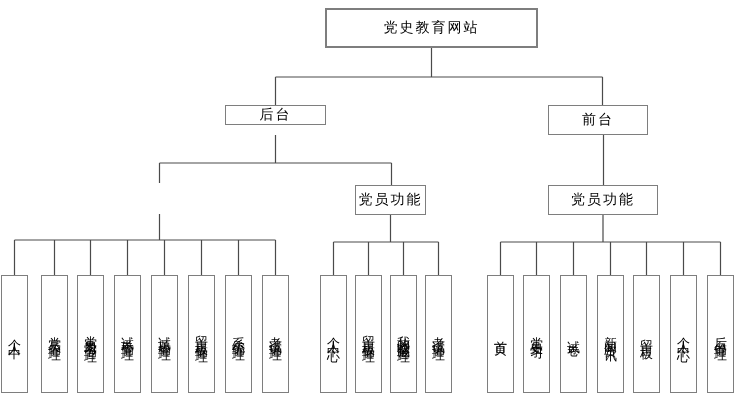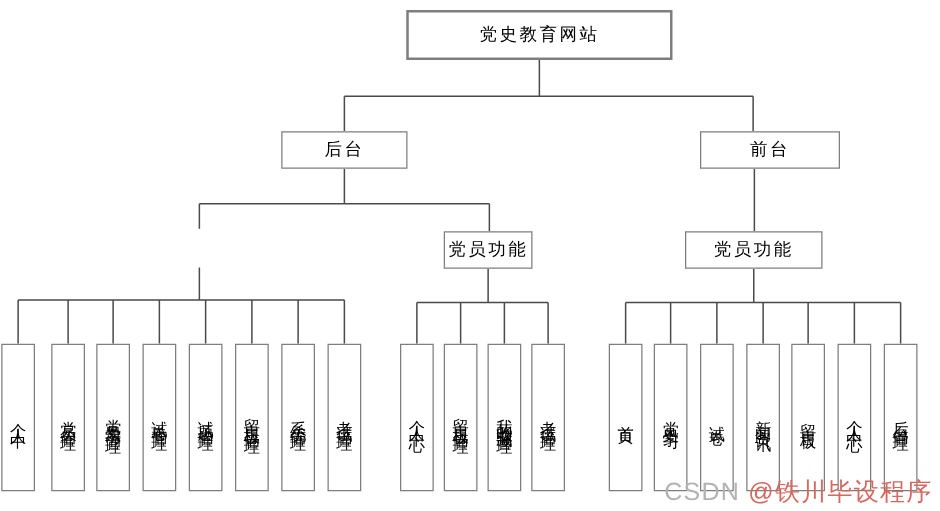--- a/index.html
+++ b/index.html
@@ -75,22 +75,22 @@
                M333.5,242 V275 M368.5,242 V275 M403.5,242 V275 M438.5,242 V275"></path>
 
       <path d="M603,215 V242 M500.5,242 H720.5
                M500.5,242 V275 M536.5,242 V275 M573.5,242 V275 M610.5,242 V275
                M646.5,242 V275 M683.5,242 V275 M720.5,242 V275"></path>
     </g>
   </svg>
 
   <div class="node" style="left:325px; top:8px; width:213px; height:40px;">党史教育网站</div>
 
-  <div class="node lvl" style="left:225px; top:105px; width:101px; height:30px;">后台</div>
-  <div class="node lvl" style="left:560px; top:105px; width:112px; height:30px;">前台</div>
+  <div class="node lvl" style="left:225px; top:105px; width:101px; height:20px;">后台</div>
+  <div class="node lvl" style="left:548px; top:105px; width:100px; height:30px;">前台</div>
 
   <div class="node lvl" style="left:355px; top:185px; width:71px; height:30px;">党员功能</div>
   <div class="node lvl" style="left:548px; top:185px; width:110px; height:30px;">党员功能</div>
 
   <div class="leaf" style="left: 1px; top: 275px; width: 27px; height: 118px;">
       <span>个人中</span>
     </div>
     <div class="leaf" style="left: 41px; top: 275px; width: 27px; height: 118px;">
       <span>党员管理</span>
     </div>
@@ -142,17 +142,14 @@
       <span>留言板</span>
     </div>
     <div class="leaf" style="left: 670px; top: 275px; width: 27px; height: 118px;">
       <span>个人中心</span>
     </div>
     <div class="leaf" style="left: 707px; top: 275px; width: 27px; height: 118px;">
       <span>后台管理</span>
     </div>
     <div></div>
 
-  <div class="watermark">
-    <span class="wm-prefix">CSDN </span><span class="wm-handle">@铁川毕设程序</span>
-  </div>
 
 </div>
 
 </body></html>

